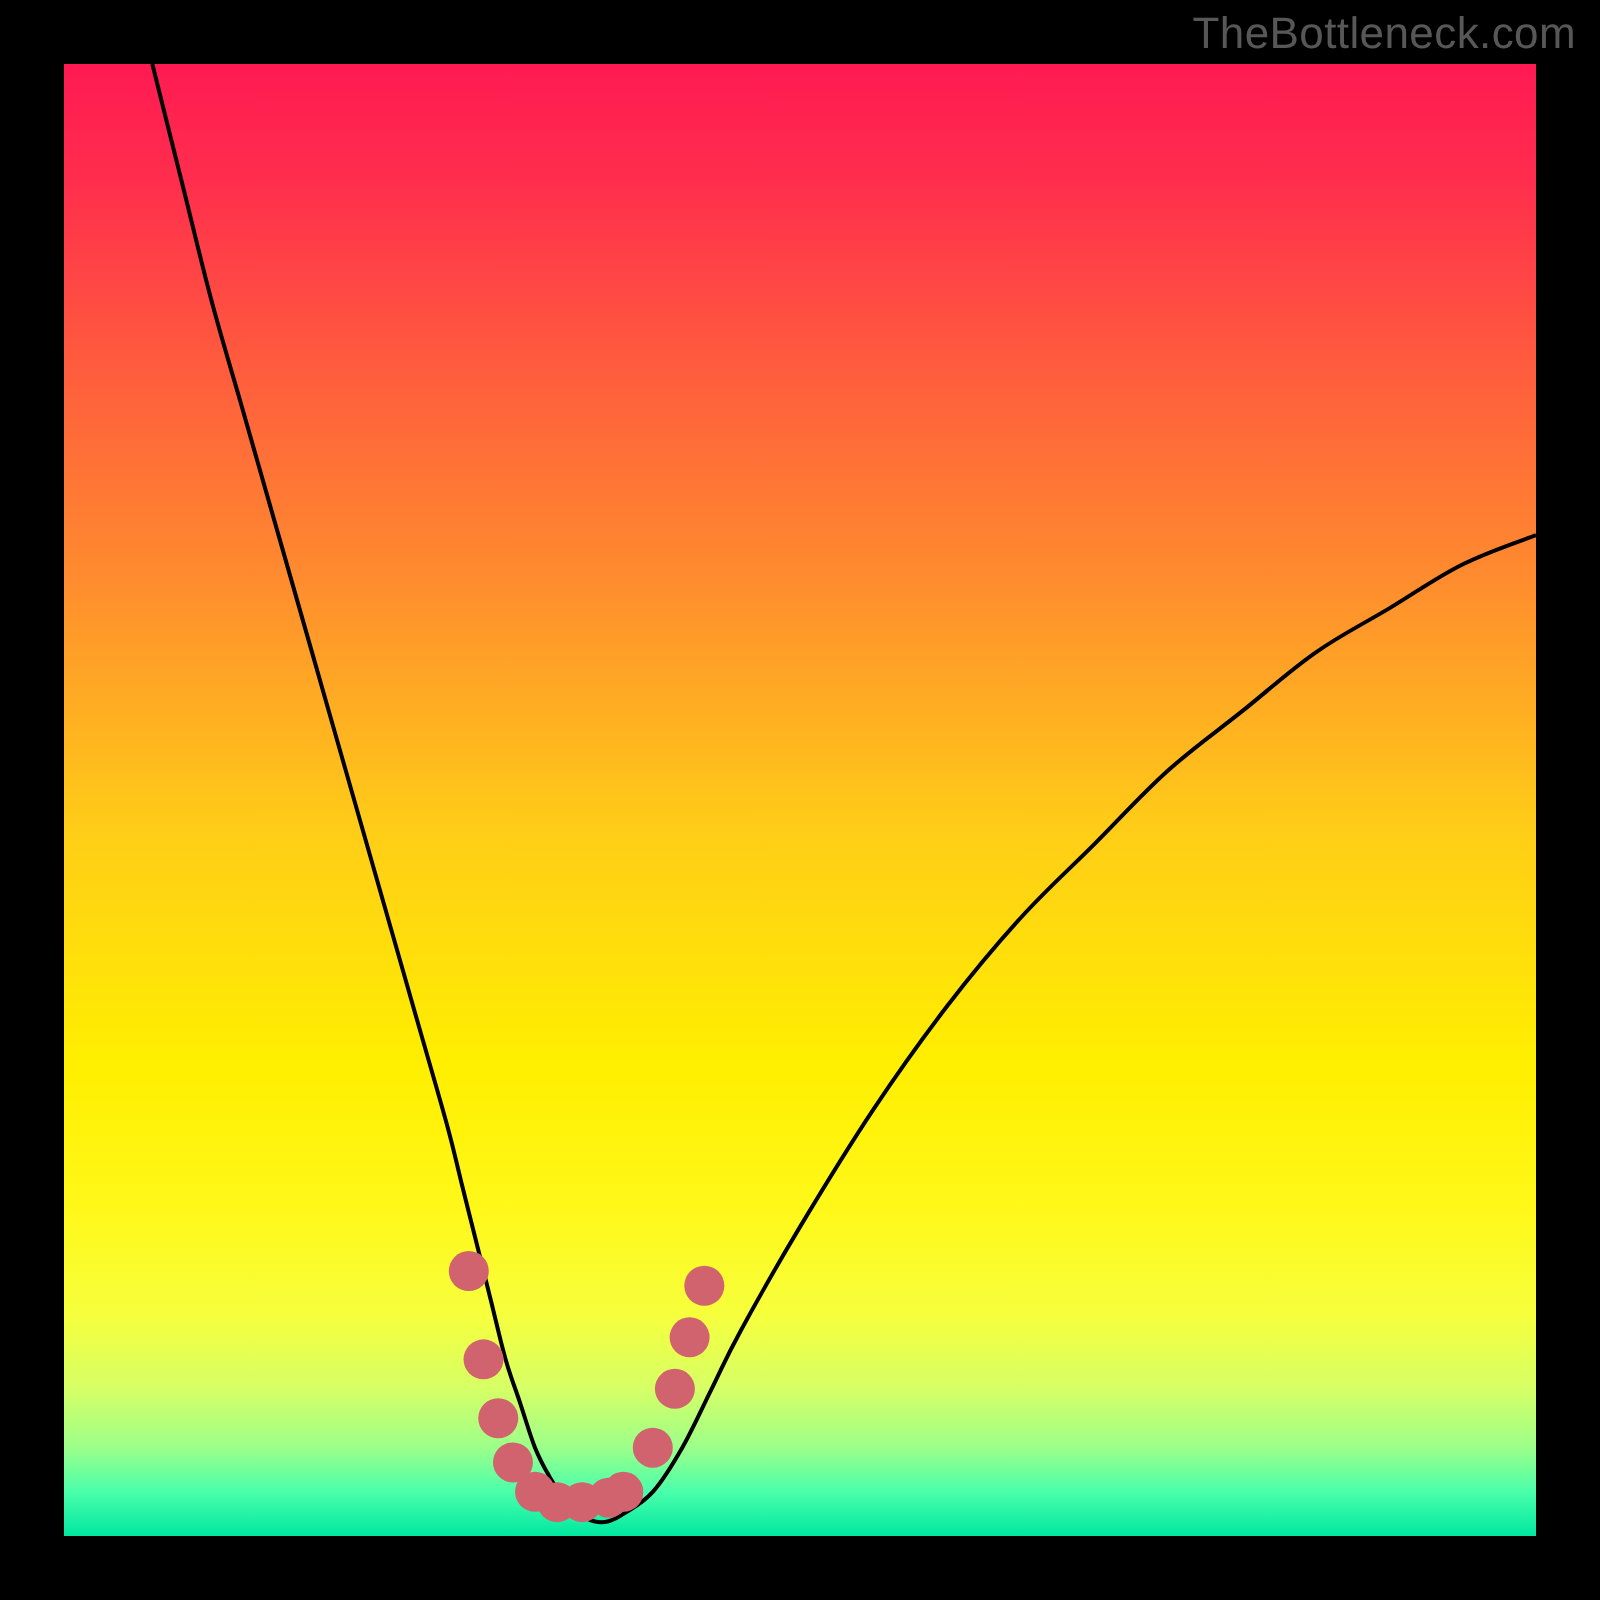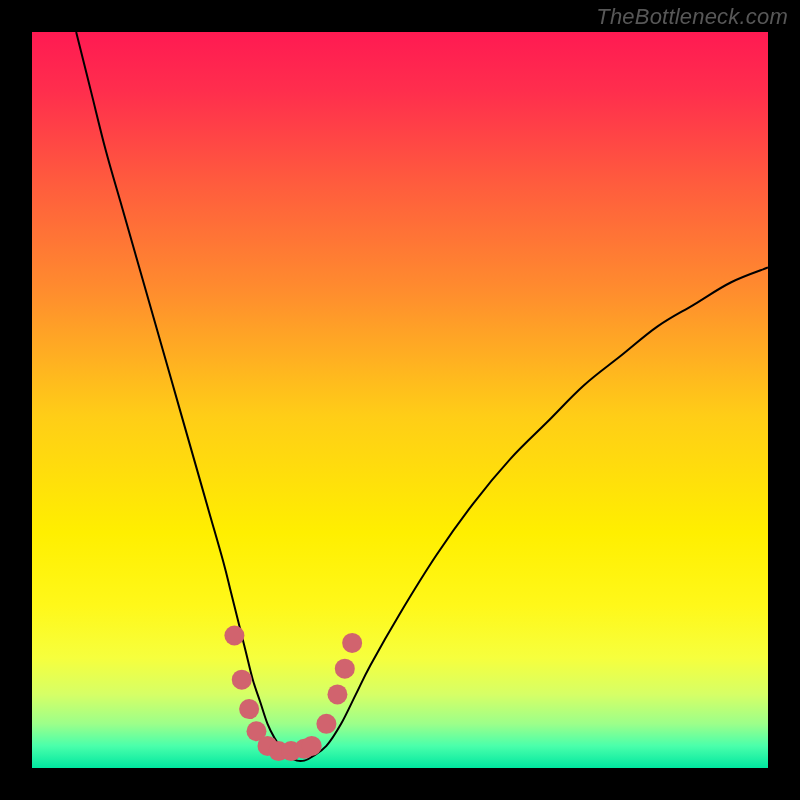--- a/index.html
+++ b/index.html
@@ -9,21 +9,20 @@
     height: 800px;
     overflow: hidden;
     background: #000;
     font-family: Arial, Helvetica, sans-serif;
   }
   .stage {
     position: relative;
     width: 800px;
     height: 568px;
     background: #000;
-    font-style: italic;
   }
   .watermark {
     position: absolute;
     top: 4px;
     right: 12px;
     color: #575757;
     font-size: 22px;
     font-weight: 400;
     letter-spacing: 0.2px;
     z-index: 10;

